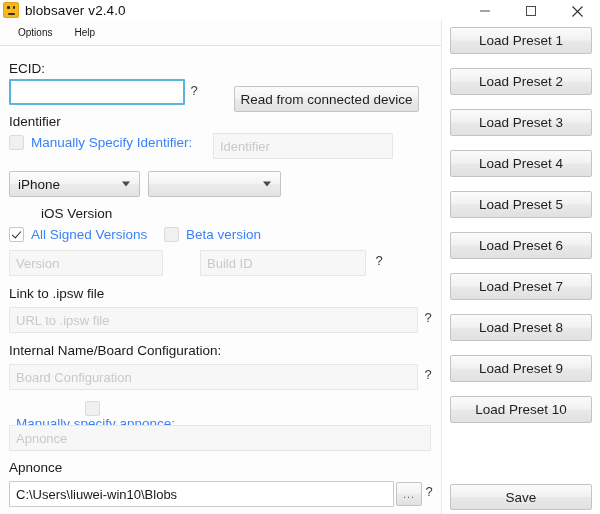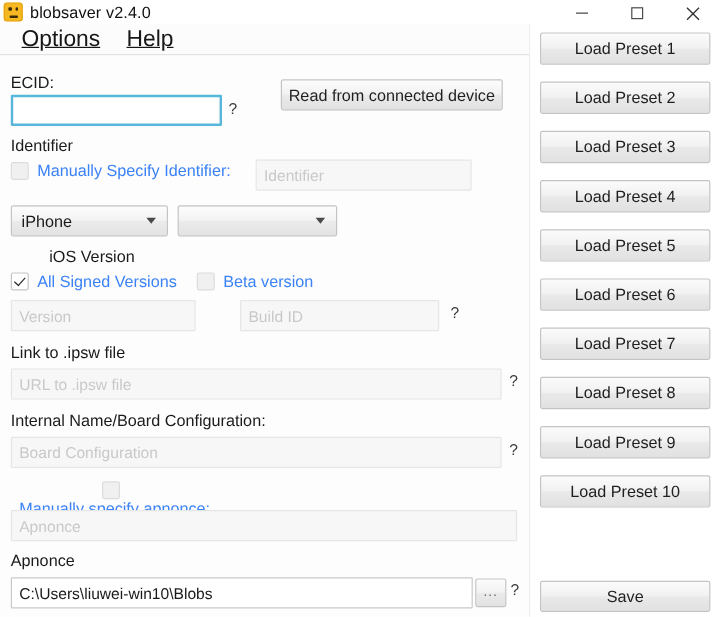--- a/index.html
+++ b/index.html
@@ -95,25 +95,24 @@
     top: 20px; left: 0;
     width: 441px;
     height: 25px;
     background: #fcfcfc;
     border-bottom: 1px solid #e2e2e2;
     display: flex;
     align-items: center;
     z-index: 4;
   }
   .menu-item {
-    font-size: 19px;
+    font-size: 10px;
     color: #171717;
     padding: 3px 8px;
     margin-left: 6px;
-    text-decoration: underline;
   }
   .menu-item:first-child { margin-left: 10px; }
 
   
   .left {
     position: absolute;
     top: 46px;
     left: 0;
     width: 441px;
     height: 468px;
@@ -332,21 +331,21 @@
 
   <div class="divider-v"></div>
 
   <div class="left">
 
     <div style="position:absolute;left:9px;top:15px;">
       <span class="lbl">ECID:</span>
     </div>
     <input class="tf focused" style="position: absolute; left: 9px; top: 33px; width: 176px;" placeholder="">
     <span class="qmark" style="position:absolute;left:189px;top:37px;margin:0;">?</span>
-    <button class="btn" style="position:absolute;left:234px;top:20px;width:185px;">Read from connected device</button>
+    <button class="btn" style="position:absolute;left:234px;top:40px;width:185px;">Read from connected device</button>
 
     <div style="position:absolute;left:9px;top:68px;">
       <span class="lbl">Identifier</span>
     </div>
     <div class="cbwrap" style="position:absolute;left:9px;top:89px;">
       <span class="cb muted"></span>
       <span class="cb-label">Manually Specify Identifier:</span>
     </div>
     <input class="tf disabled" style="position: absolute; left: 213px; top: 87px; width: 180px;" disabled="" placeholder="Identifier">
 

